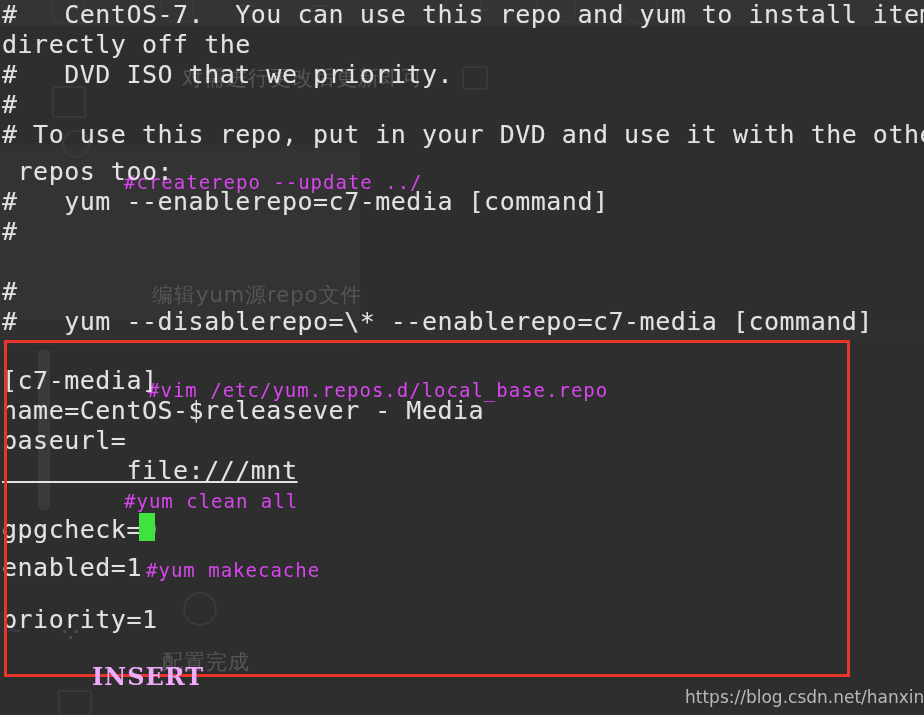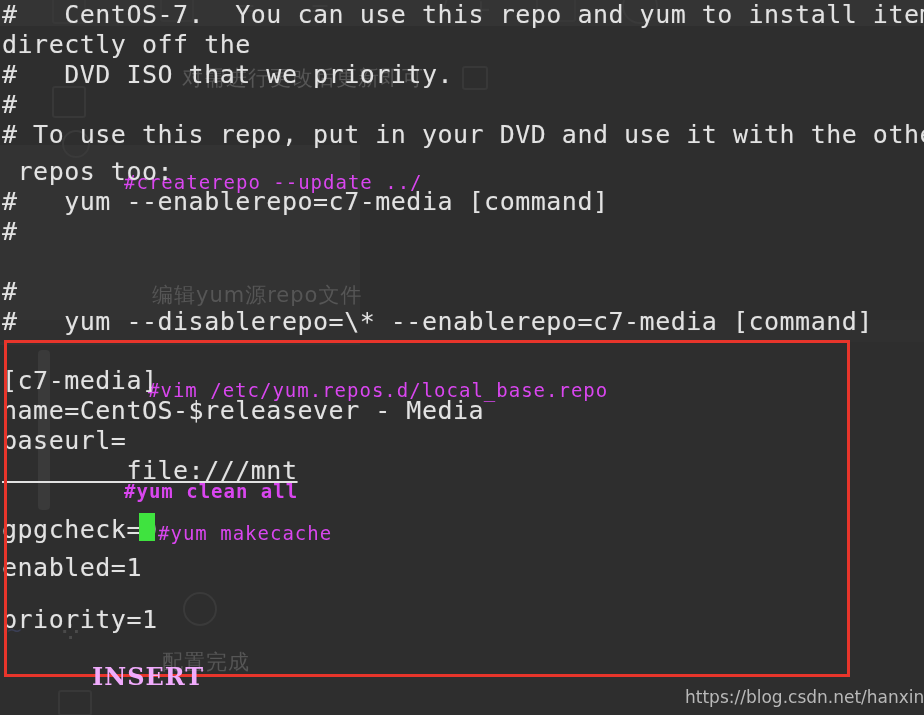--- a/index.html
+++ b/index.html
@@ -156,22 +156,22 @@
     <div class="ghost-circle" style="left:183px;top:592px;width:30px;height:30px;"></div>
     <div class="ghost-scroll" style="left:38px;top:350px;width:12px;height:160px;"></div>
     <div class="ghost-glyph" style="left:58px;top:618px;font-size:30px;color:#4a4a4a;">⁘</div>
     <div class="ghost-icon" style="left:58px;top:690px;width:30px;height:22px;"></div>
     <div class="ghost-glyph" style="left:6px;top:620px;font-size:20px;color:#3b3f55;">~</div>
   </div>
 
   <div class="anno-layer">
     <div class="anno-cmd" style="left:124px;top:171px;">#createrepo --update ../</div>
     <div class="anno-cmd" style="left:148px;top:379px;">#vim /etc/yum.repos.d/local_base.repo</div>
-    <div class="anno-cmd" style="left:124px;top:480px;font-weight:bold;">#yum clean all</div>
-    <div class="anno-cmd" style="left:146px;top:522px;margin-left:12px;">#yum makecache</div>
+    <div class="anno-cmd" style="left:124px;top:490px;">#yum clean all</div>
+    <div class="anno-cmd" style="left:146px;top:559px;">#yum makecache</div>
 
     <div class="anno-cn" style="left:182px;top:64px;">对需进行更改后更新即可</div>
     <div class="anno-cn" style="left:152px;top:281px;">编辑yum源repo文件</div>
     <div class="anno-cn" style="left:162px;top:648px;">配置完成</div>
   </div>
 
   <div class="cursor-block" style="left:139px;top:513px;width:16px;height:28px;"></div>
 
   <div class="term-layer">
     <div class="term-line" style="top:0px;">#   CentOS-7.  You can use this repo and yum to install items</div>

